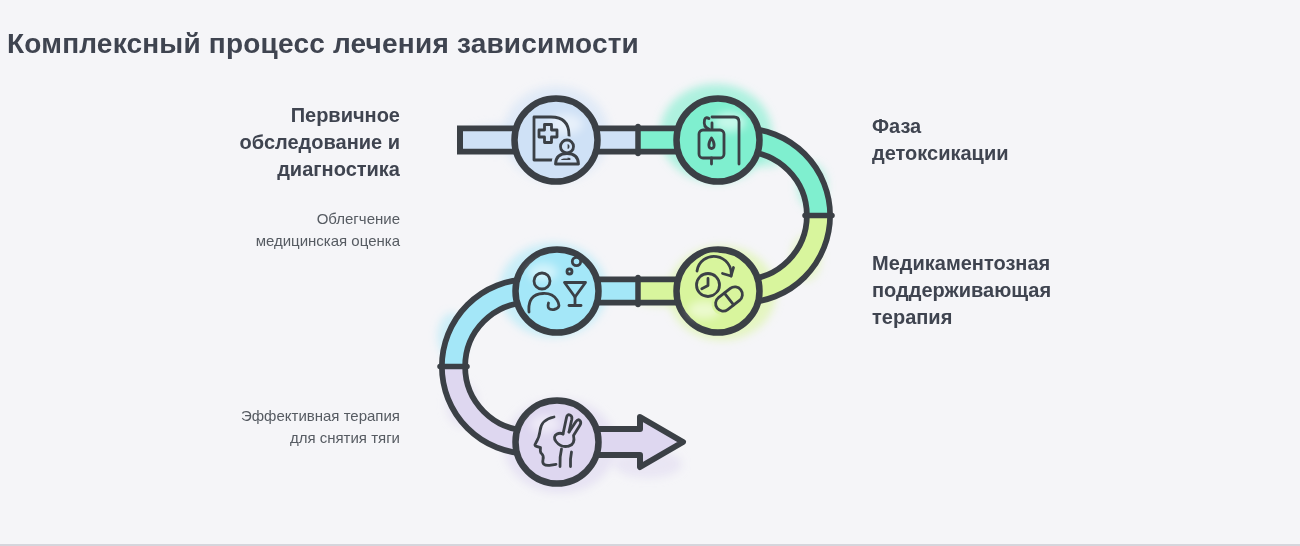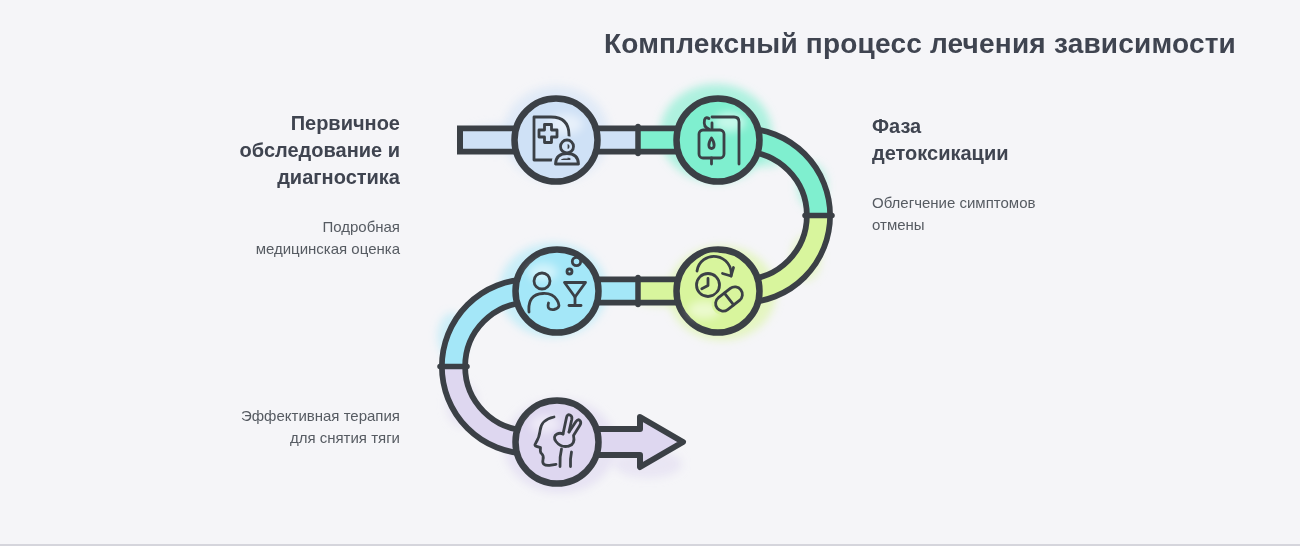--- a/index.html
+++ b/index.html
@@ -3,21 +3,21 @@
 <meta charset="utf-8">
 <style>
   html,body{margin:0;padding:0;background:#e9e9ee;}
   .canvas{
     position:relative;width:1300px;height:546px;margin:0 auto;
     background:#f5f5f8;overflow:hidden;
     border-bottom:2px solid #d5d5dc;box-sizing:border-box;
     font-family:"Liberation Sans", sans-serif;
   }
   .title{
-    position:absolute;top:28px;left:0;width:1236px;text-align:right;
+    position:absolute;top:28px;left:7px;width:1236px;text-align:left;
     font-size:28px;font-weight:bold;color:#3f4450;letter-spacing:.2px;
   }
   .label{position:absolute;white-space:pre-line;}
   .label .h{font-size:20px;font-weight:bold;color:#3f4450;line-height:27px;margin:0 0 7px 0;}
   .label .d{font-size:15px;color:#565b62;line-height:22px;}
   .label.left{text-align:right;right:900px;width:250px;}
   .label.right{text-align:left;left:872px;width:230px;}
   svg{position:absolute;left:0;top:0;}
   .track-dark{stroke:#3b4046;stroke-width:29;fill:none;}
   .track-col{stroke-width:17.5;fill:none;}
@@ -26,41 +26,42 @@
   .ic{stroke:#3b4046;stroke-width:2.8;fill:none;stroke-linecap:round;stroke-linejoin:round;}
   .halo{stroke-width:8;fill:none;stroke-linecap:round;stroke-linejoin:round;}
 </style>
 </head>
 <body>
 
 <div class="canvas">
 
   <div class="title">Комплексный процесс лечения зависимости</div>
 
-  <div class="label left" style="top:92px">
+  <div class="label left" style="top:84px">
     <div class="h">Первичное
 обследование и
 диагностика</div>
-    <div class="d">Подробная
+    <div class="d">Облегчение
 медицинская оценка</div>
   </div>
   <div class="label left" style="top:247px">
   </div>
   <div class="label left" style="top:387px">
     <div class="d">Эффективная терапия
 для снятия тяги</div>
   </div>
 
   <div class="label right" style="top:95px">
     <div class="h">Фаза
 детоксикации</div>
-    <div class="d">Облегчение симптомов
-отмены</div>
   </div>
   <div class="label right" style="top:232px">
+    <div class="h">Медикаментозная
+поддерживающая
+терапия</div>
   </div>
 
   <svg width="1300" height="546" viewBox="0 0 1300 546">
     <defs>
       <filter id="wash" x="-60%" y="-60%" width="220%" height="220%">
         <feGaussianBlur stdDeviation="4.5"></feGaussianBlur>
       </filter>
     </defs>
 
     <g filter="url(#wash)">

